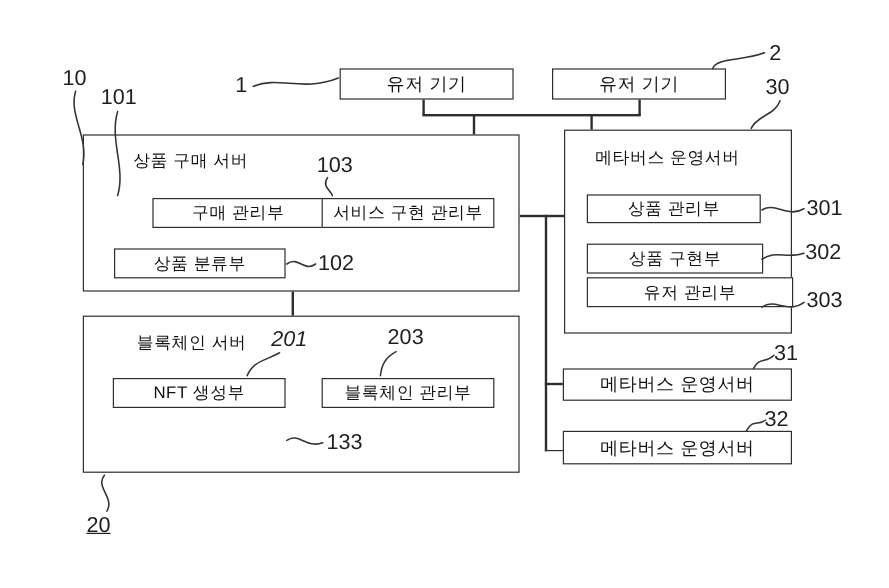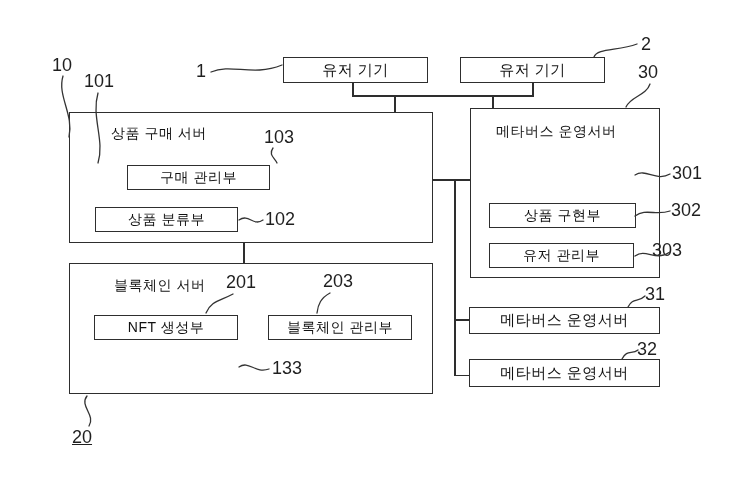--- a/index.html
+++ b/index.html
@@ -79,65 +79,71 @@
   <div class="box wide" style="left:460px; top:57px; width:145px; height:26px;">
     <span>유저 기기</span>
   </div>
 
   <div class="group" style="left:69px; top:112px; width:364px; height:131px;">
     <div class="group-title" style="left:41px; top:12px;">상품 구매 서버</div>
   </div>
   <div class="box" style="left:95px; top:165px; width:143px; height:25px;margin-left:32px;">
     <span>구매 관리부</span>
   </div>
+  <div class="box" style="left:268px; top:165px; width:144px; height:25px;">
+    <span>서비스 구현 관리부</span>
+  </div>
   <div class="box" style="left:95px; top:207px; width:143px; height:25px;">
     <span>상품 분류부</span>
   </div>
 
   <div class="group" style="left:69px; top:263px; width:364px; height:131px;">
     <div class="group-title" style="left:44px; top:13px;">블록체인 서버</div>
   </div>
   <div class="box" style="left:94px; top:315px; width:144px; height:25px;">
     <span>NFT 생성부</span>
   </div>
   <div class="box" style="left:268px; top:315px; width:144px; height:25px;">
     <span>블록체인 관리부</span>
   </div>
 
   <div class="group" style="left:470px; top:108px; width:190px; height:170px;">
     <div class="group-title" style="left:25px; top:14px;">메타버스 운영서버</div>
   </div>
+  <div class="box" style="left:489px; top:162px; width:145px; height:24px;">
+    <span>상품 관리부</span>
+  </div>
   <div class="box" style="left:489px; top:203px; width:147px; height:25px;">
     <span>상품 구현부</span>
   </div>
-  <div class="box" style="left:489px; top:243px; width:145px; height:25px;">
+  <div class="box" style="left:489px; top:231px; width:172px; height:25px;">
     <span>유저 관리부</span>
   </div>
 
   <div class="box wide" style="left:469px; top:307px; width:191px; height:27px;">
     <span>메타버스 운영서버</span>
   </div>
   <div class="box wide" style="left:469px; top:359px; width:191px; height:28px;">
     <span>메타버스 운영서버</span>
   </div>
 
   <div class="ref" style="left:196px; top:62px;">1</div>
   <div class="ref" style="left:641px; top:35px;">2</div>
   <div class="ref" style="left:52px; top:56px;">10</div>
   <div class="ref" style="left:84px; top:72px;">101</div>
   <div class="ref" style="left:264px; top:128px;text-align:right;">103</div>
   <div class="ref" style="left:265px; top:210px;">102</div>
   <div class="ref" style="left:72px; top:428px;text-decoration:underline;">20</div>
-  <div class="ref" style="left:226px; top:273px;">201</div>
+  <div class="ref" style="left:226px; top:273px;font-style:italic;">201</div>
   <div class="ref" style="left:323px; top:272px;">203</div>
   <div class="ref" style="left:272px; top:359px;">133</div>
   <div class="ref" style="left:638px; top:63px;">30</div>
   <div class="ref" style="left:672px; top:164px;">301</div>
   <div class="ref" style="left:671px; top:201px;">302</div>
-  <div class="ref" style="left:652px; top:241px;">303</div>
+  <div class="ref" style="left:672px; top:241px;">303</div>
   <div class="ref" style="left:645px; top:285px;">31</div>
   <div class="ref" style="left:637px; top:340px;">32</div>
 
   <svg class="leaders" width="741" height="490" viewBox="0 0 741 490">
     <g fill="none" stroke="#333333" stroke-width="1.3" stroke-linecap="round">
       <path d="M211,72 C232,63 252,77 282,65"></path>
       <path d="M594,57 C597,48 618,51 637,44"></path>
       <path d="M63,76 C57,96 74,114 69,137"></path>
       <path d="M98,93 C91,117 105,140 98,163"></path>
       <path d="M273,148 C268,155 275,158 277,163"></path>

